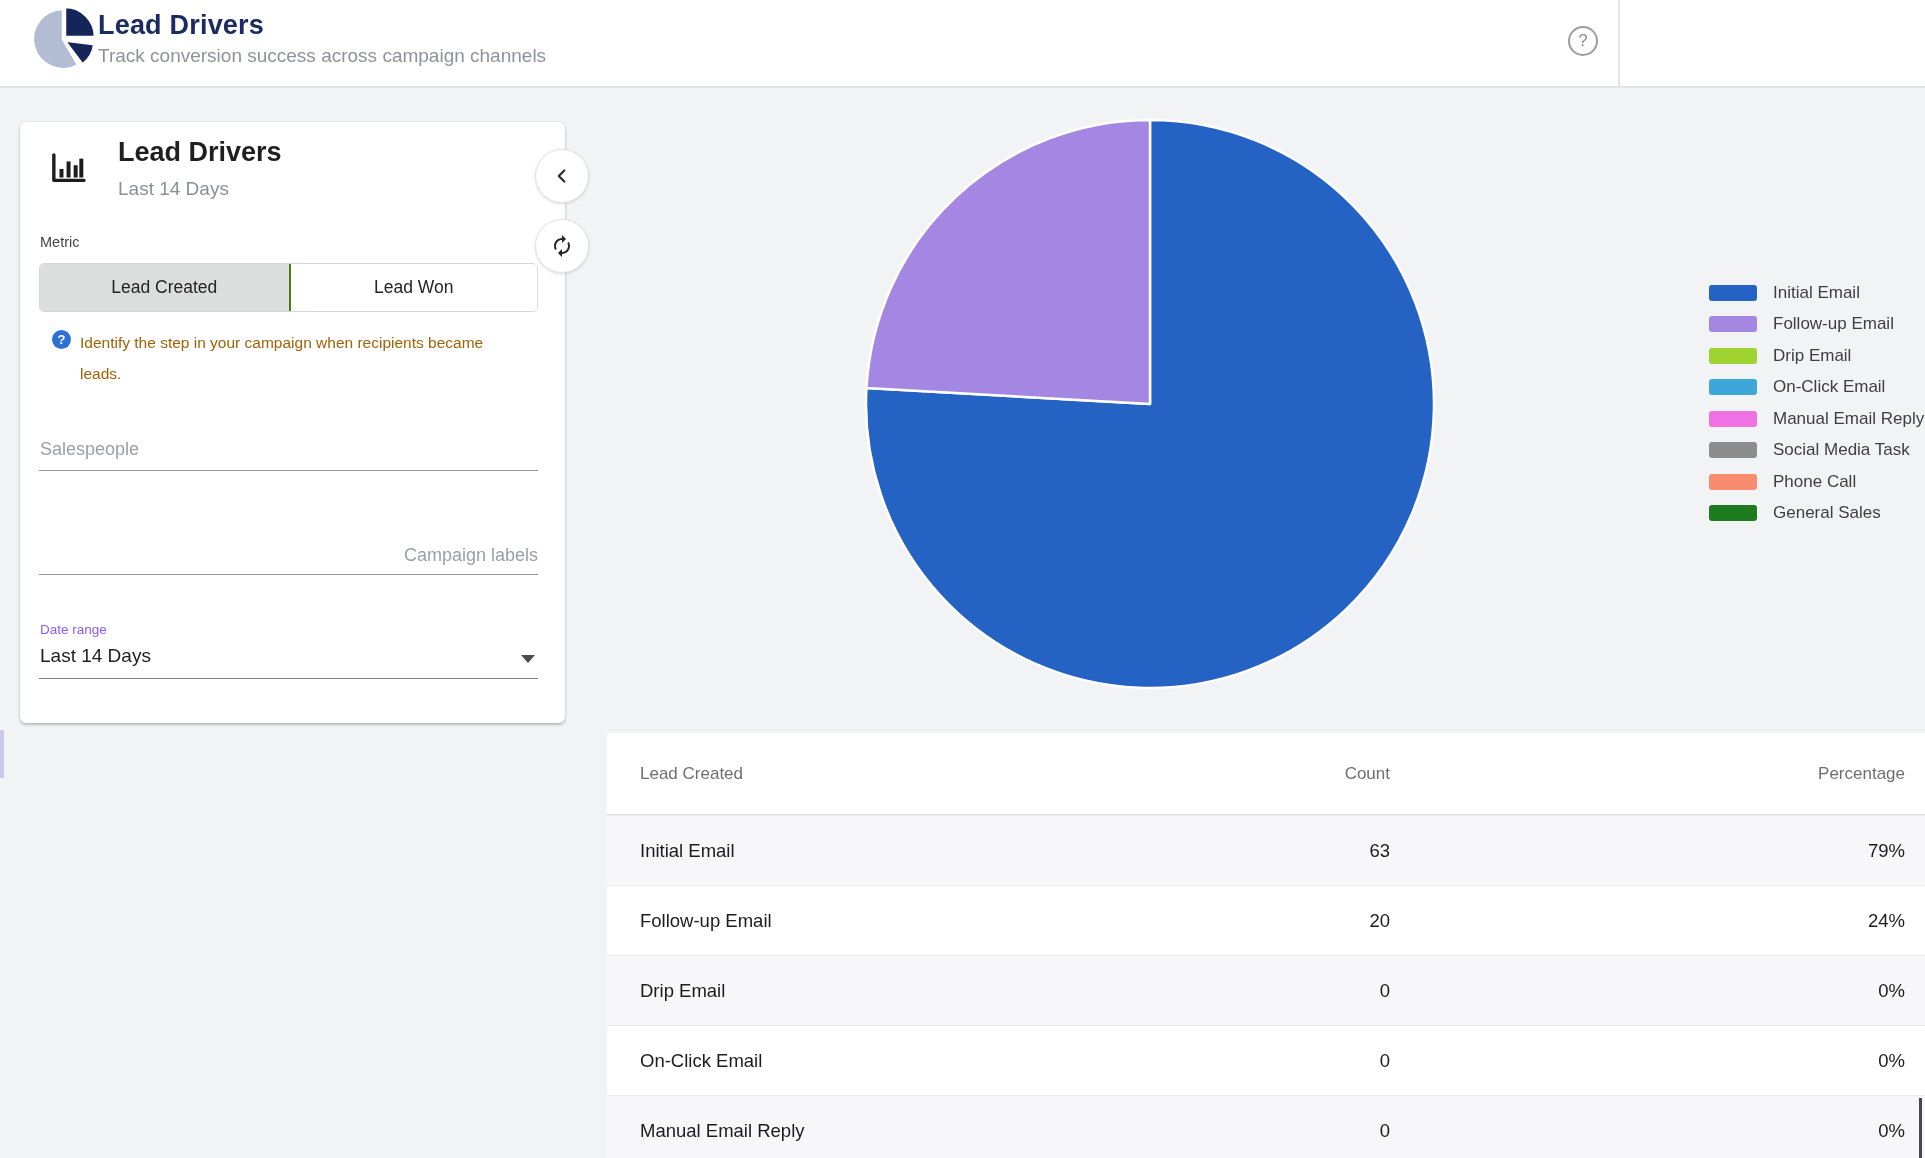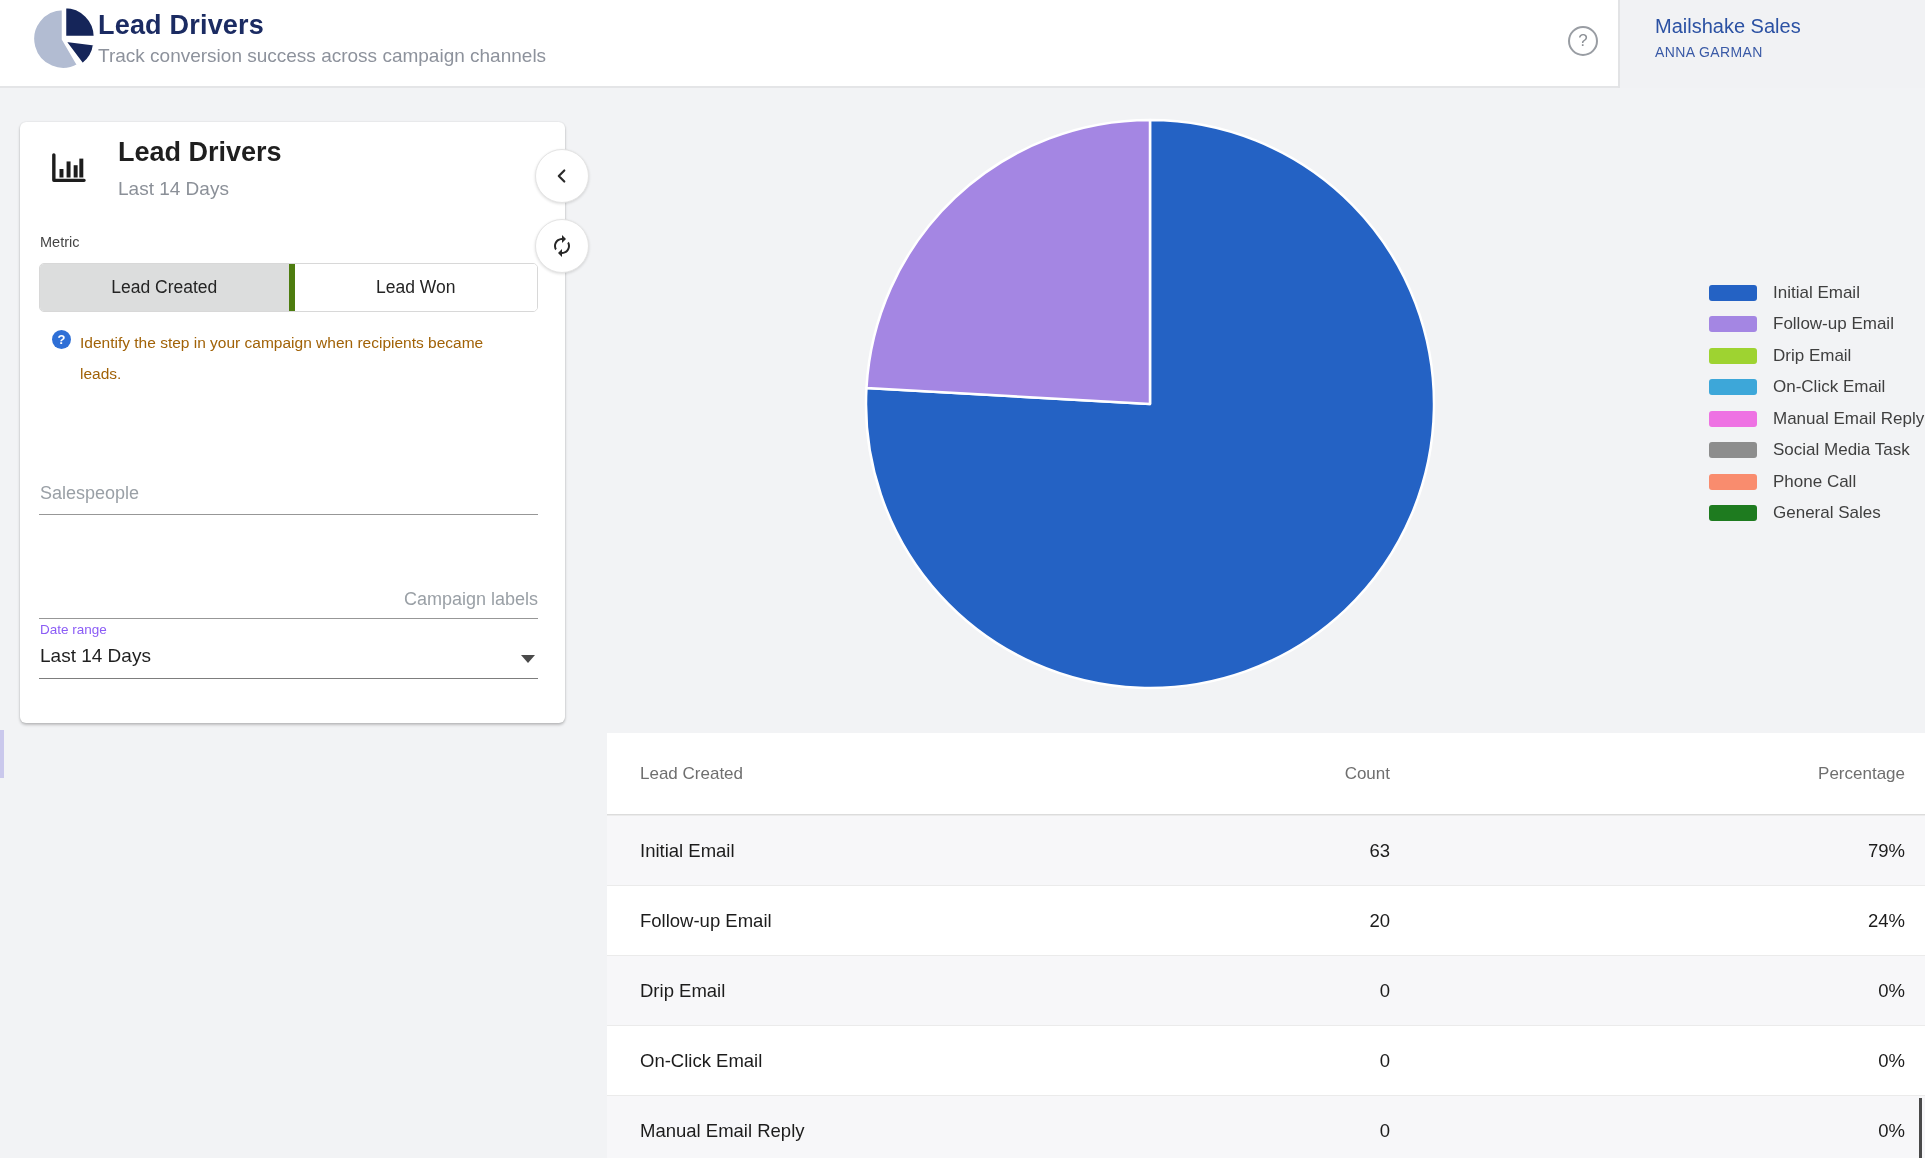--- a/index.html
+++ b/index.html
@@ -25,28 +25,28 @@
   #filter-card{position:absolute;left:20px;top:122px;width:545px;height:601px;background:#fff;border-radius:6px;
     box-shadow:0 2px 3px rgba(0,0,0,.22),0 0 2px rgba(0,0,0,.12);}
   #panel-icon{position:absolute;left:28px;top:30px;width:40px;height:34px;}
   #panel-title{position:absolute;left:98px;top:15px;font-size:27px;font-weight:700;color:#1f1f1f;}
   #panel-subtitle{position:absolute;left:98px;top:56px;font-size:19px;color:#8b9098;}
   #metric-label{position:absolute;left:20px;top:112px;font-size:14.5px;color:#454545;}
   #metric-toggle{position:absolute;left:19px;top:141px;width:499px;height:49px;border:1px solid #d8d8d8;border-radius:5px;
     display:flex;overflow:hidden;background:#fff;}
   .toggle-btn{flex:1 1 50%;display:flex;align-items:center;justify-content:center;font-size:17.5px;color:#242424;
     background:#fff;cursor:pointer;border:none;font-family:inherit;}
-  .toggle-btn + .toggle-btn{border-left:6px solid #4d7c0f;}
+  .toggle-btn + .toggle-btn{border-left:2px solid #4d7c0f;}
   .toggle-btn.selected{background:#dcdddd;}
   #info-row{position:absolute;left:32px;top:205px;width:440px;}
   #info-icon{position:absolute;left:0;top:3px;width:19px;height:19px;border-radius:50%;background:#2e6fd6;color:#fff;
     font-size:13px;font-weight:700;display:flex;align-items:center;justify-content:center;}
   #info-text{margin-left:28px;font-size:15.5px;line-height:31px;color:#a16207;width:412px;}
   .field-input{position:absolute;left:19px;width:499px;background:transparent;border:none;border-bottom:1px solid #979797;
-    font-family:inherit;font-size:18px;color:#202020;padding:0 0 10px 1px;outline:none;margin-top:44px;}
+    font-family:inherit;font-size:18px;color:#202020;padding:0 0 10px 1px;outline:none;}
   .field-input::placeholder{color:#9aa0a6;opacity:1;}
   #salespeople-input{top:316px;height:33px;}
   #campaign-labels-input{top:424px;height:29px;text-align:right;}
   #date-label{position:absolute;left:20px;top:500px;font-size:13.5px;color:#8b5cf6;}
   #date-select{position:absolute;left:19px;top:521px;width:499px;height:36px;border-bottom:1px solid #7d7d7d;cursor:pointer;}
   #date-value{position:absolute;left:1px;top:2px;font-size:19px;color:#1f1f1f;}
   #date-caret{position:absolute;right:3px;top:12px;width:0;height:0;border-left:7px solid transparent;
     border-right:7px solid transparent;border-top:8px solid #4a4a4a;}
   .fab{position:absolute;width:54px;height:54px;border-radius:50%;background:#fff;border:1px solid #e4e4e4;
     box-shadow:0 1px 3px rgba(0,0,0,.14);display:flex;align-items:center;justify-content:center;cursor:pointer;}
@@ -81,24 +81,20 @@
       <path d="M33 33 L48 58.98 A30 30 0 1 1 33 3 Z" fill="#b2bcd2" stroke="#ffffff" stroke-width="2.5"></path>
       <path d="M33 33 L33 3 A30 30 0 0 1 63 33 Z" fill="#152559" stroke="#ffffff" stroke-width="2.5" transform="translate(2,-2)"></path>
       <path d="M33 33 L62.77 36.66 A30 30 0 0 1 51.05 56.96 Z" fill="#152559" stroke="#ffffff" stroke-width="2.5" transform="translate(1.5,1.5)"></path>
     </svg>
     <div id="page-title">Lead Drivers</div>
     <div id="page-subtitle">Track conversion success across campaign channels</div>
     <div id="help-btn">
       <span>?</span>
     </div>
     <div id="header-divider"></div>
-    <div id="account">
-      <div id="account-org">Mailshake Sales</div>
-      <div id="account-user">ANNA GARMAN</div>
-    </div>
   </div>
 
   <div id="filter-card">
     <svg id="panel-icon" viewBox="0 0 40 36">
       <path d="M5 3 V30 H37" fill="none" stroke="#1d1d1d" stroke-width="3.6" stroke-linecap="round" stroke-linejoin="round"></path>
       <rect x="11" y="18" width="4.2" height="9" fill="#1d1d1d"></rect>
       <rect x="18.5" y="10" width="4.2" height="17" fill="#1d1d1d"></rect>
       <rect x="26" y="14" width="4.2" height="13" fill="#1d1d1d"></rect>
       <rect x="33" y="7" width="4.2" height="20" fill="#1d1d1d" transform="translate(-1,0)"></rect>
     </svg>

